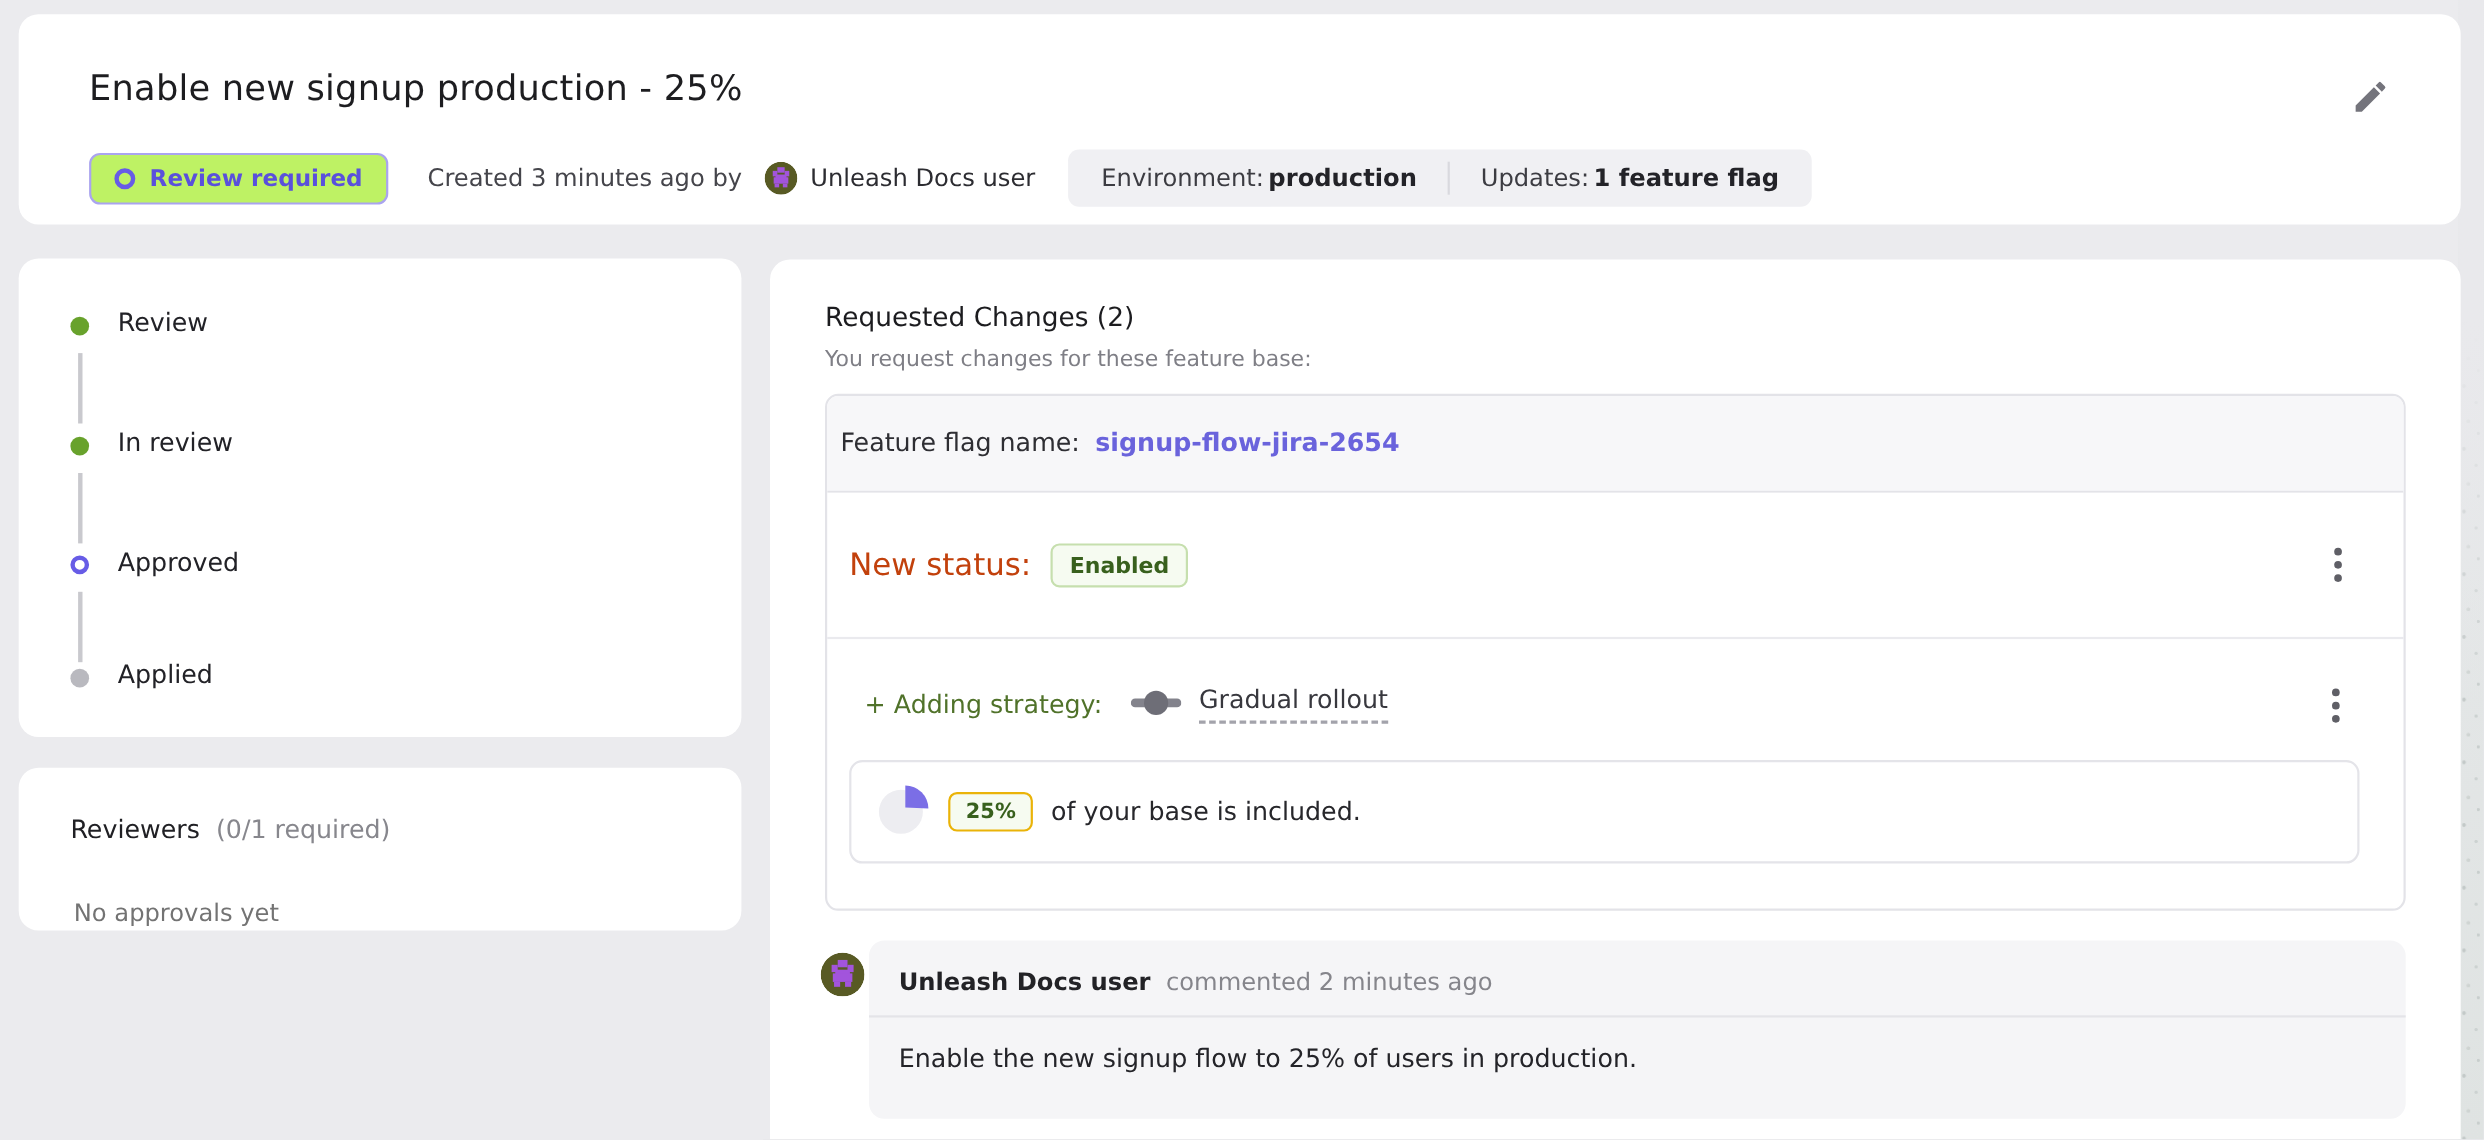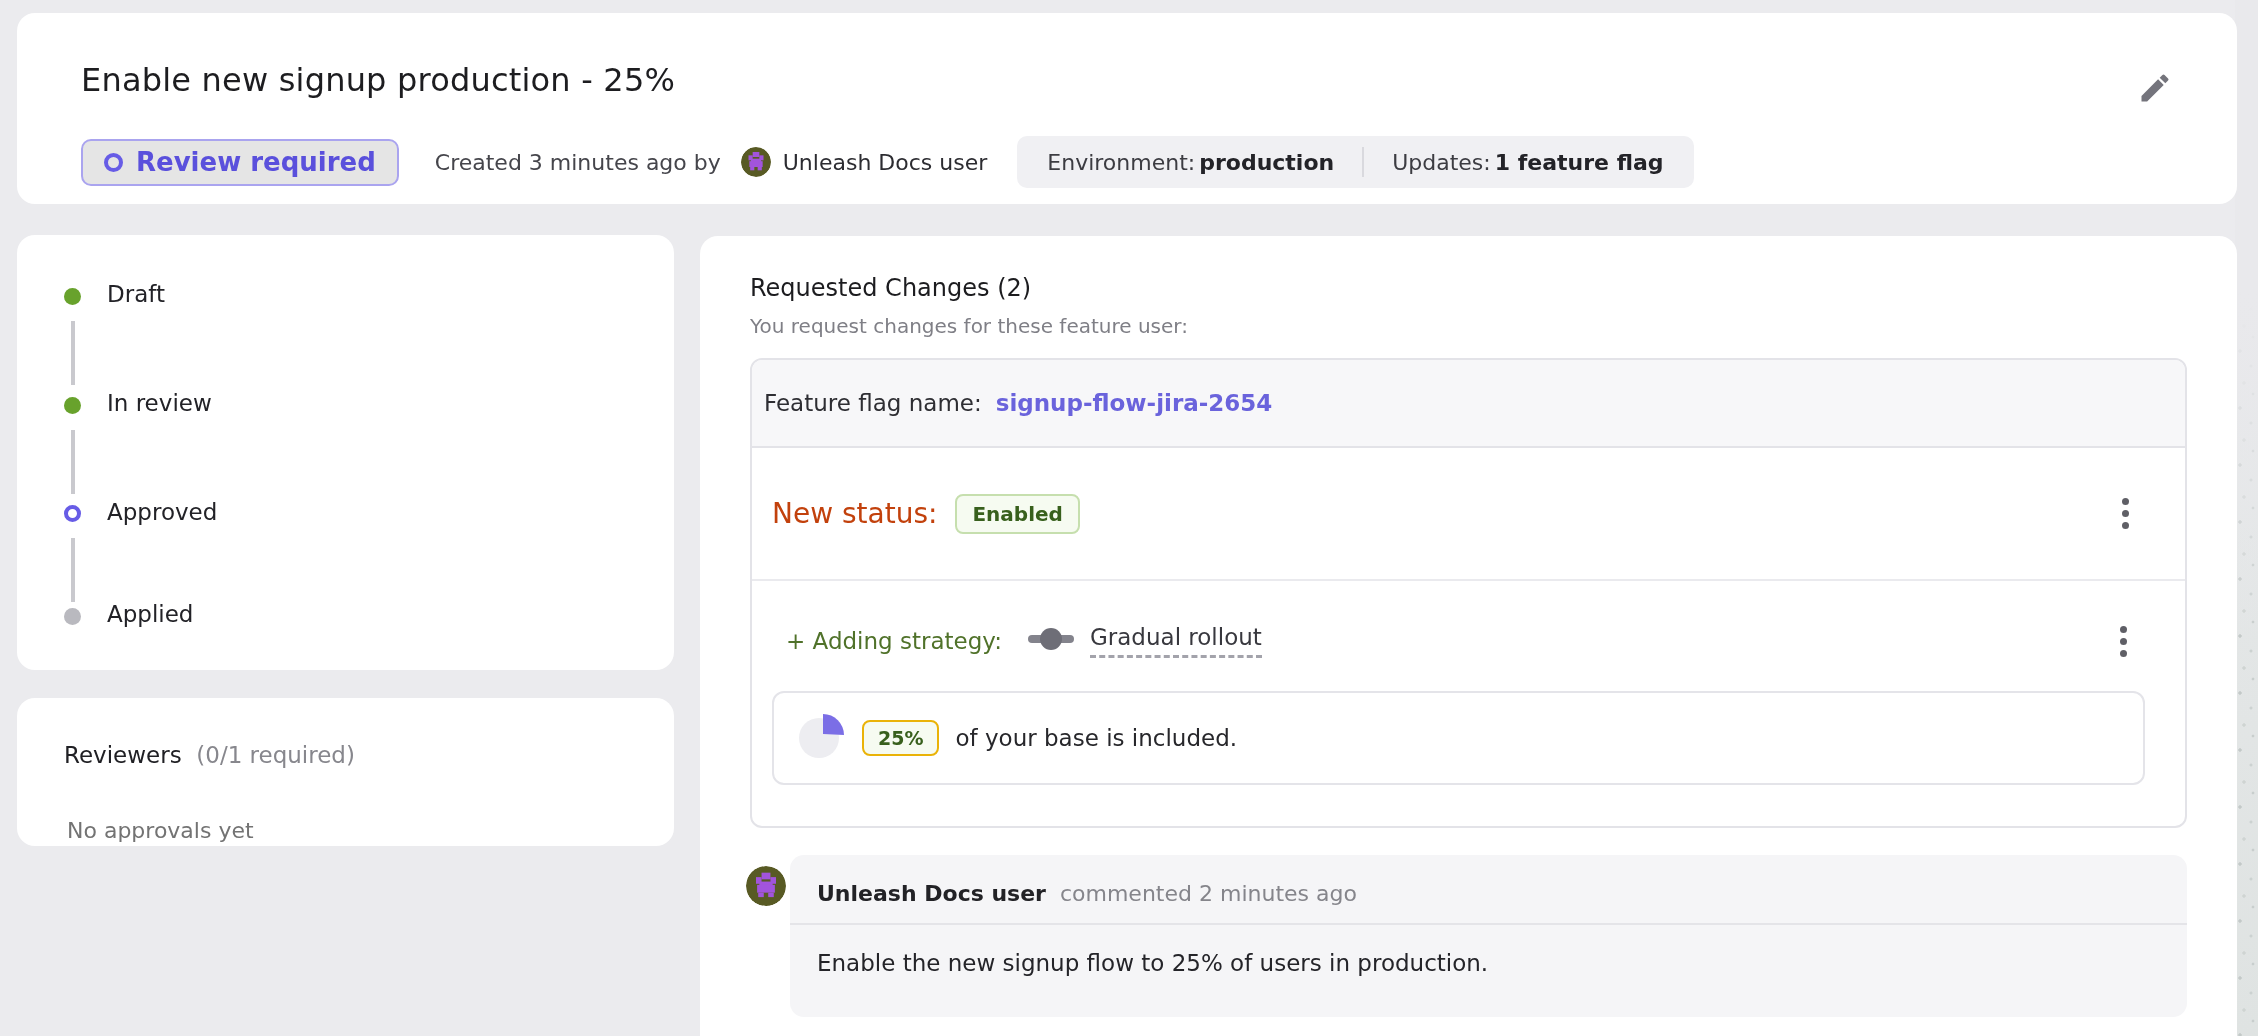--- a/index.html
+++ b/index.html
@@ -21,22 +21,22 @@
   }
   .side-strip::after{ content:""; position:absolute; inset:0;
     background:linear-gradient(180deg,#e9e9ec 0%,#e9e9ec 28%,rgba(233,233,236,0) 62%); }
 
   
   .header-card { left:17px; top:13px; width:2220px; height:191px; }
   .page-title { position:absolute; left:64px; top:48px; font-size:32px; font-weight:500; color:#1d1d20; letter-spacing:.2px; }
   .edit-btn { position:absolute; right:58px; top:52px; width:48px; height:48px; border:none; background:transparent; cursor:pointer; }
   .meta-row { position:absolute; left:64px; top:123px; height:52px; display:flex; align-items:center; }
   .review-badge { display:inline-flex; align-items:center; gap:13px; height:47px; padding:0 21px;
-    border:2px solid #aaa4ef; background:#e5e5e5; border-radius:10px;
-    color:#5a50dc; font-size:26px; font-weight:bold; }
+    border:2px solid #aaa4ef; background:#bef264; border-radius:10px;
+    color:#5a50dc; font-size:21px; font-weight:bold; }
   .ring-icon { width:19px; height:19px; border:4px solid #675ce6; border-radius:50%; background:transparent; }
   .created-text { margin-left:36px; font-size:22px; color:#45454b; }
   .avatar { width:30px; height:30px; margin-left:20px; border-radius:50%; overflow:hidden; flex:none; }
   .avatar svg { display:block; }
   .author-name { margin-left:12px; font-size:22px; color:#2c2c31; }
   .env-box { margin-left:30px; display:flex; align-items:center; height:52px; padding:0 30px;
     background:#f0f0f3; border-radius:10px; font-size:22px; color:#3c3c42; }
   .env-box b { color:#232328; margin-left:4px; }
   .vdiv { width:2px; height:30px; background:#d9d9de; margin:0 28px; }
 
@@ -145,21 +145,21 @@
         <b>production</b>
         <span class="vdiv"></span>
         <span>Updates:</span>
         <b>1 feature flag</b>
       </div>
     </div>
   </header>
 
   <aside class="card timeline-card">
     <span class="tl-dot done" style="top:53px"></span>
-    <span class="tl-label" style="top:46px">Draft</span>
+    <span class="tl-label" style="top:46px">Review</span>
     <span class="tl-line" style="top:86px; height:64px"></span>
 
     <span class="tl-dot done" style="top:162px"></span>
     <span class="tl-label" style="top:155px">In review</span>
     <span class="tl-line" style="top:195px; height:64px"></span>
 
     <span class="tl-dot current" style="top:270px"></span>
     <span class="tl-label" style="top:264px">Approved</span>
     <span class="tl-line" style="top:303px; height:64px"></span>
 
@@ -170,21 +170,21 @@
   <aside class="card reviewers-card">
     <div class="reviewers-title">
       <span>Reviewers</span>
       <span class="muted">&nbsp;</span><span class="muted">(0/1 required)</span>
     </div>
     <div class="no-approvals">No approvals yet</div>
   </aside>
 
   <main class="card main-card">
     <div class="main-heading">Requested Changes (2)</div>
-    <div class="main-subheading">You request changes for these feature user:</div>
+    <div class="main-subheading">You request changes for these feature base:</div>
 
     <section class="flag-card">
       <div class="flag-header">
         <span>Feature flag name:</span>
         <a class="flag-link">signup-flow-jira-2654</a>
       </div>
 
       <div class="status-row">
         <span class="status-label">New status:</span>
         <span class="enabled-badge">Enabled</span>

